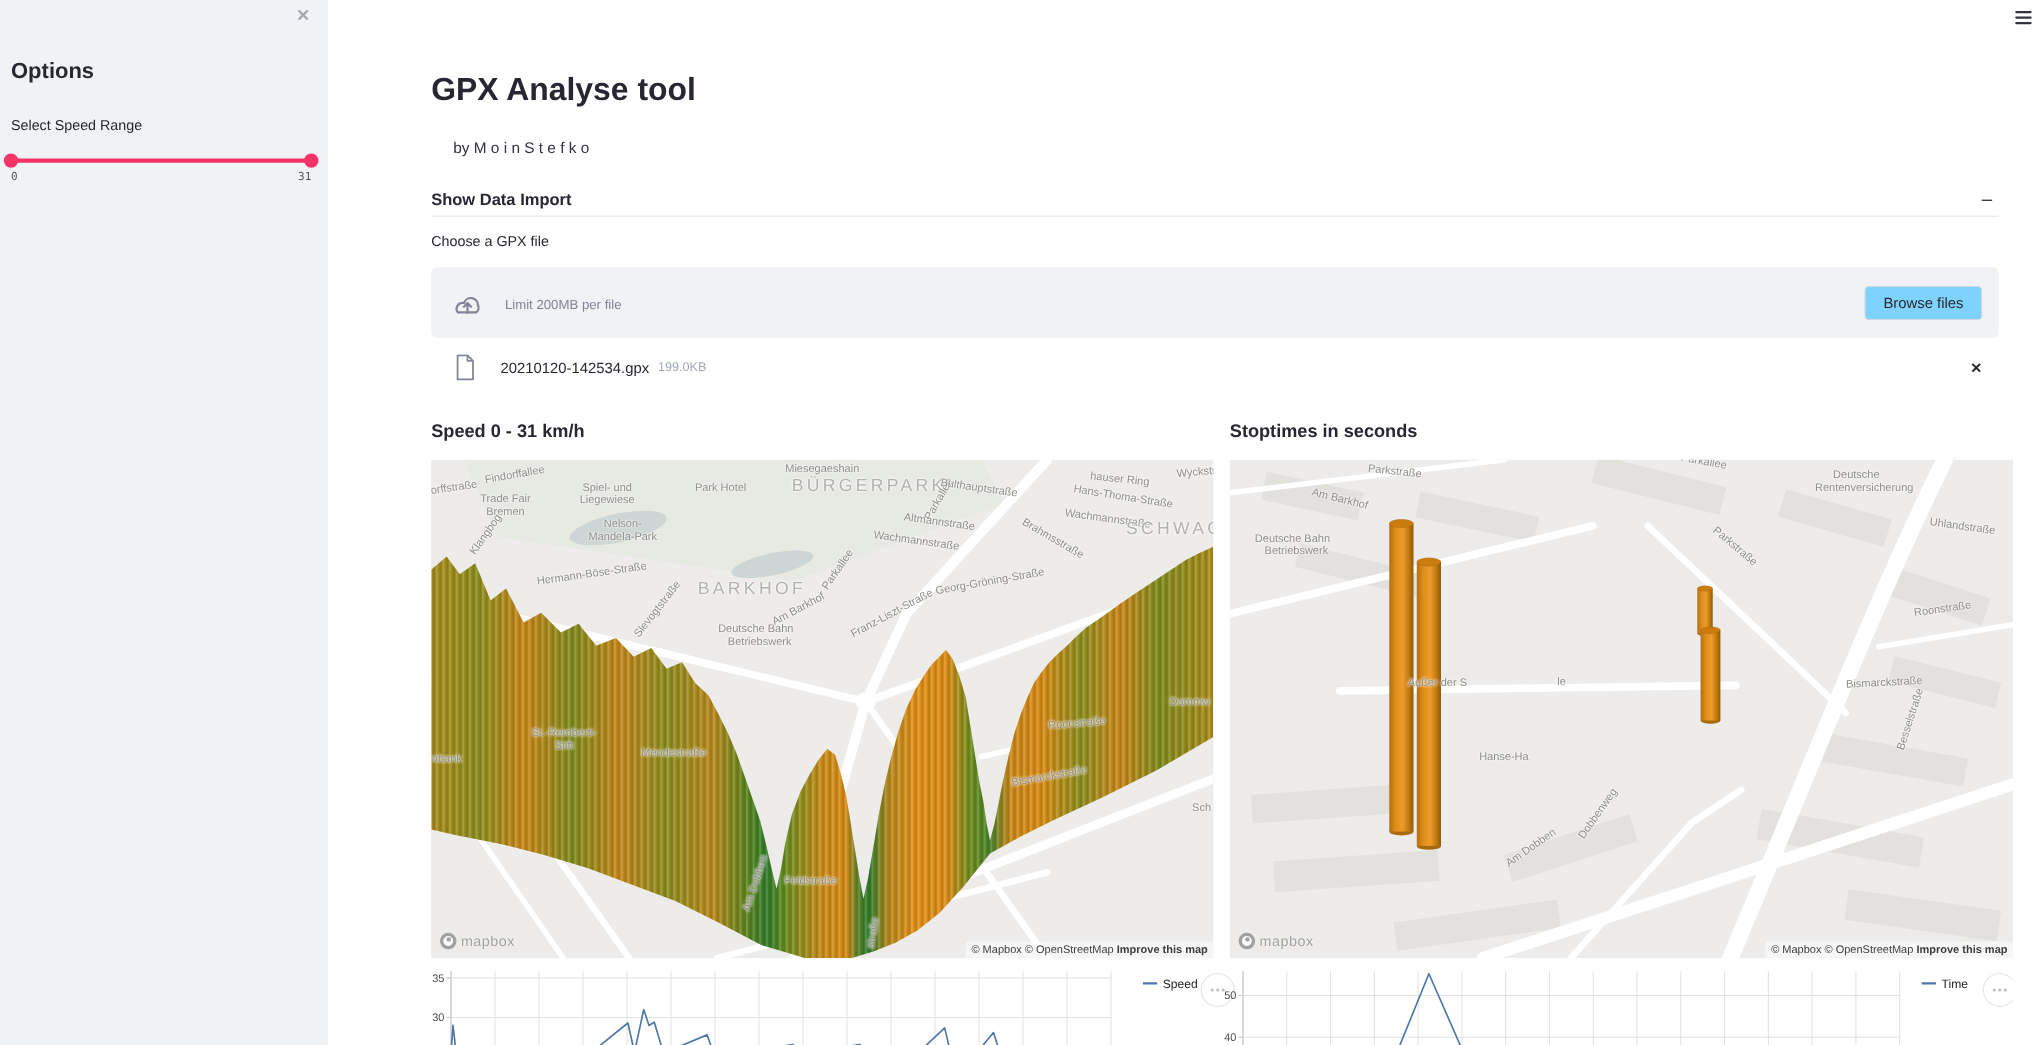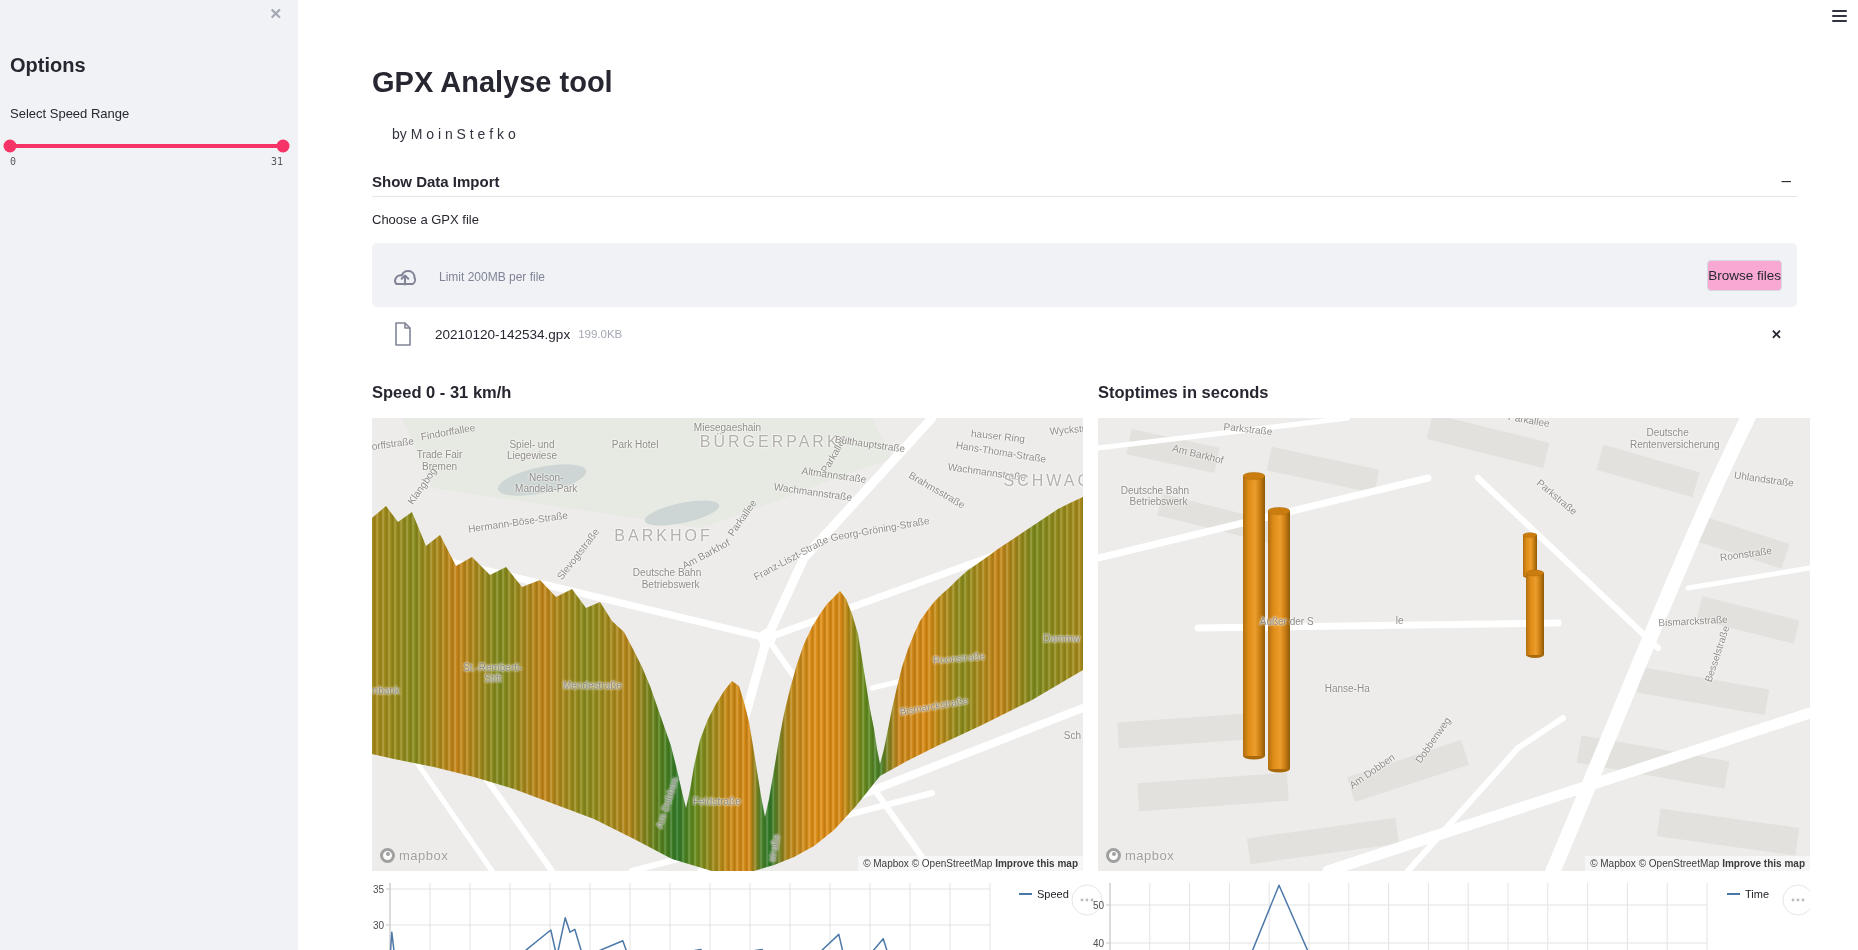--- a/index.html
+++ b/index.html
@@ -17,39 +17,39 @@
   .slider-thumb { position:absolute; top:5px; width:13px; height:13px; border-radius:50%;
     background:var(--accent); transform:translate(-50%,-50%); cursor:grab; }
   .slider-values { position:absolute; left:10px; top:156px; width:273px; display:flex;
     justify-content:space-between; font-family:"DejaVu Sans Mono", monospace; font-size:10px; color:#55575e; }
 
   
   .hamburger { position:absolute; right:11px; top:10px; width:15px; cursor:pointer; }
   .hamburger i { display:block; height:2px; background:#31333f; margin-bottom:3px; border-radius:1px; }
 
   
-  .content { position:absolute; left:372px; top:0; width:1438px; height:672px; }
+  .content { position:absolute; left:392px; top:0; width:1438px; height:672px; }
   .page-title { position:absolute; left:0; top:66px; font-size:29px; font-weight:600; color:#262730; }
   .byline { position:absolute; left:0; top:126px; font-size:14px; color:#31333f;padding-left:20px; }
 
   .expander-header { position:absolute; left:0; top:166px; width:1425px; height:31px;
     display:flex; align-items:center; justify-content:space-between;
     border-bottom:1px solid #e6e6e9; cursor:pointer; }
   .expander-label { font-size:15px; font-weight:700; color:#262730; }
   .collapse-icon { font-size:17px; color:#262730; padding-right:6px; }
 
   .uploader-label { position:absolute; left:0; top:212px; font-size:13px; color:#262730; }
   .dropzone { position:absolute; left:0; top:243px; width:1425px; height:64px; background:#f0f2f6;
     border-radius:5px; display:flex; align-items:center; padding:0 15px; }
   .cloud-icon { width:36px; height:34px; flex:none; }
   .dz-texts { margin-left:16px; flex:1; }
   .dz-title { font-size:14px; color:#262730; }
   .dz-sub { font-size:12px; color:#808495; margin-top:3px; }
-  .browse-btn { flex:none; background:#f9a8d4; border:1px solid #d5d8de; border-radius:4px;
-    padding:7px 0; font-size:13.5px; color:#262730; cursor:pointer;
+  .browse-btn { flex:none; background:#7dd3fc; border:1px solid #d5d8de; border-radius:4px;
+    padding:7px 16px; font-size:13.5px; color:#262730; cursor:pointer;
     font-family:"Liberation Sans", sans-serif;margin-left:46px; }
 
   .file-row { position:absolute; left:0; top:318px; width:1425px; height:32px;
     display:flex; align-items:center; padding:0 15px 0 22px; }
   .file-icon { width:18px; height:24px; flex:none; }
   .file-name { margin-left:23px; font-size:13.5px; color:#262730; }
   .file-size { margin-left:8px; font-size:11.5px; color:#a3a8b4; }
   .file-remove { margin-left:auto; font-size:13px; color:#262730; cursor:pointer; font-weight:bold; }
 
   .map-title { position:absolute; top:383px; font-size:16.5px; font-weight:600; color:#262730; }

